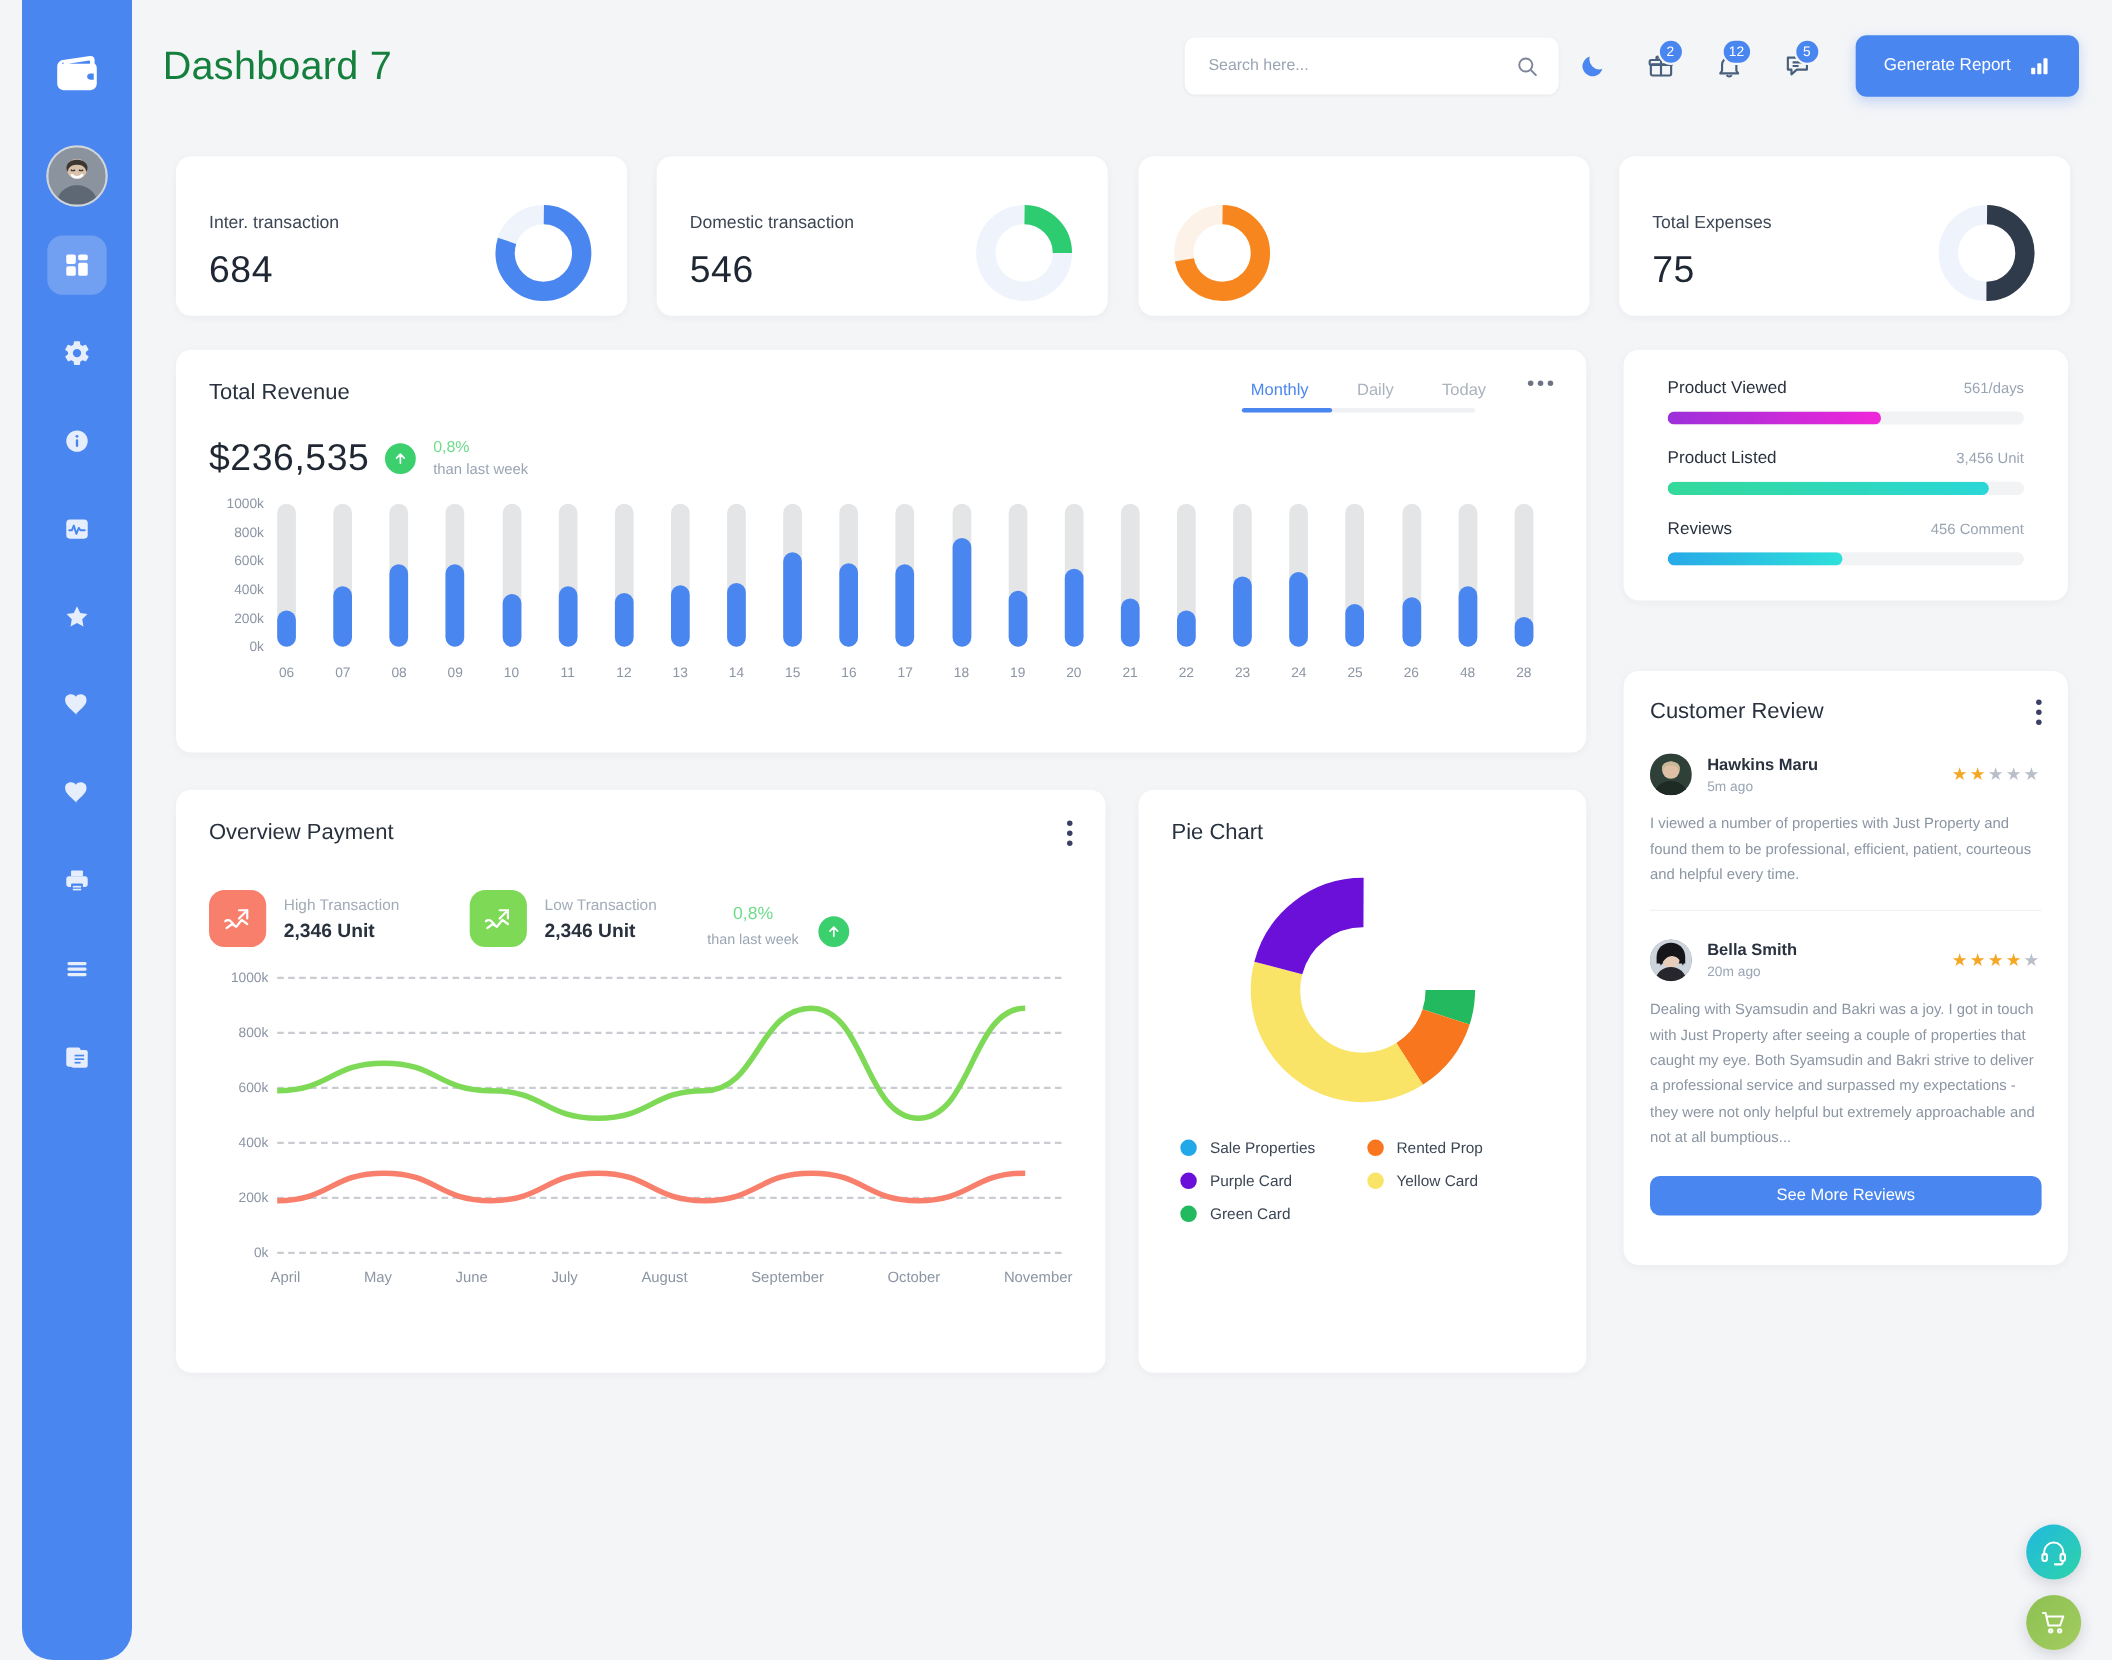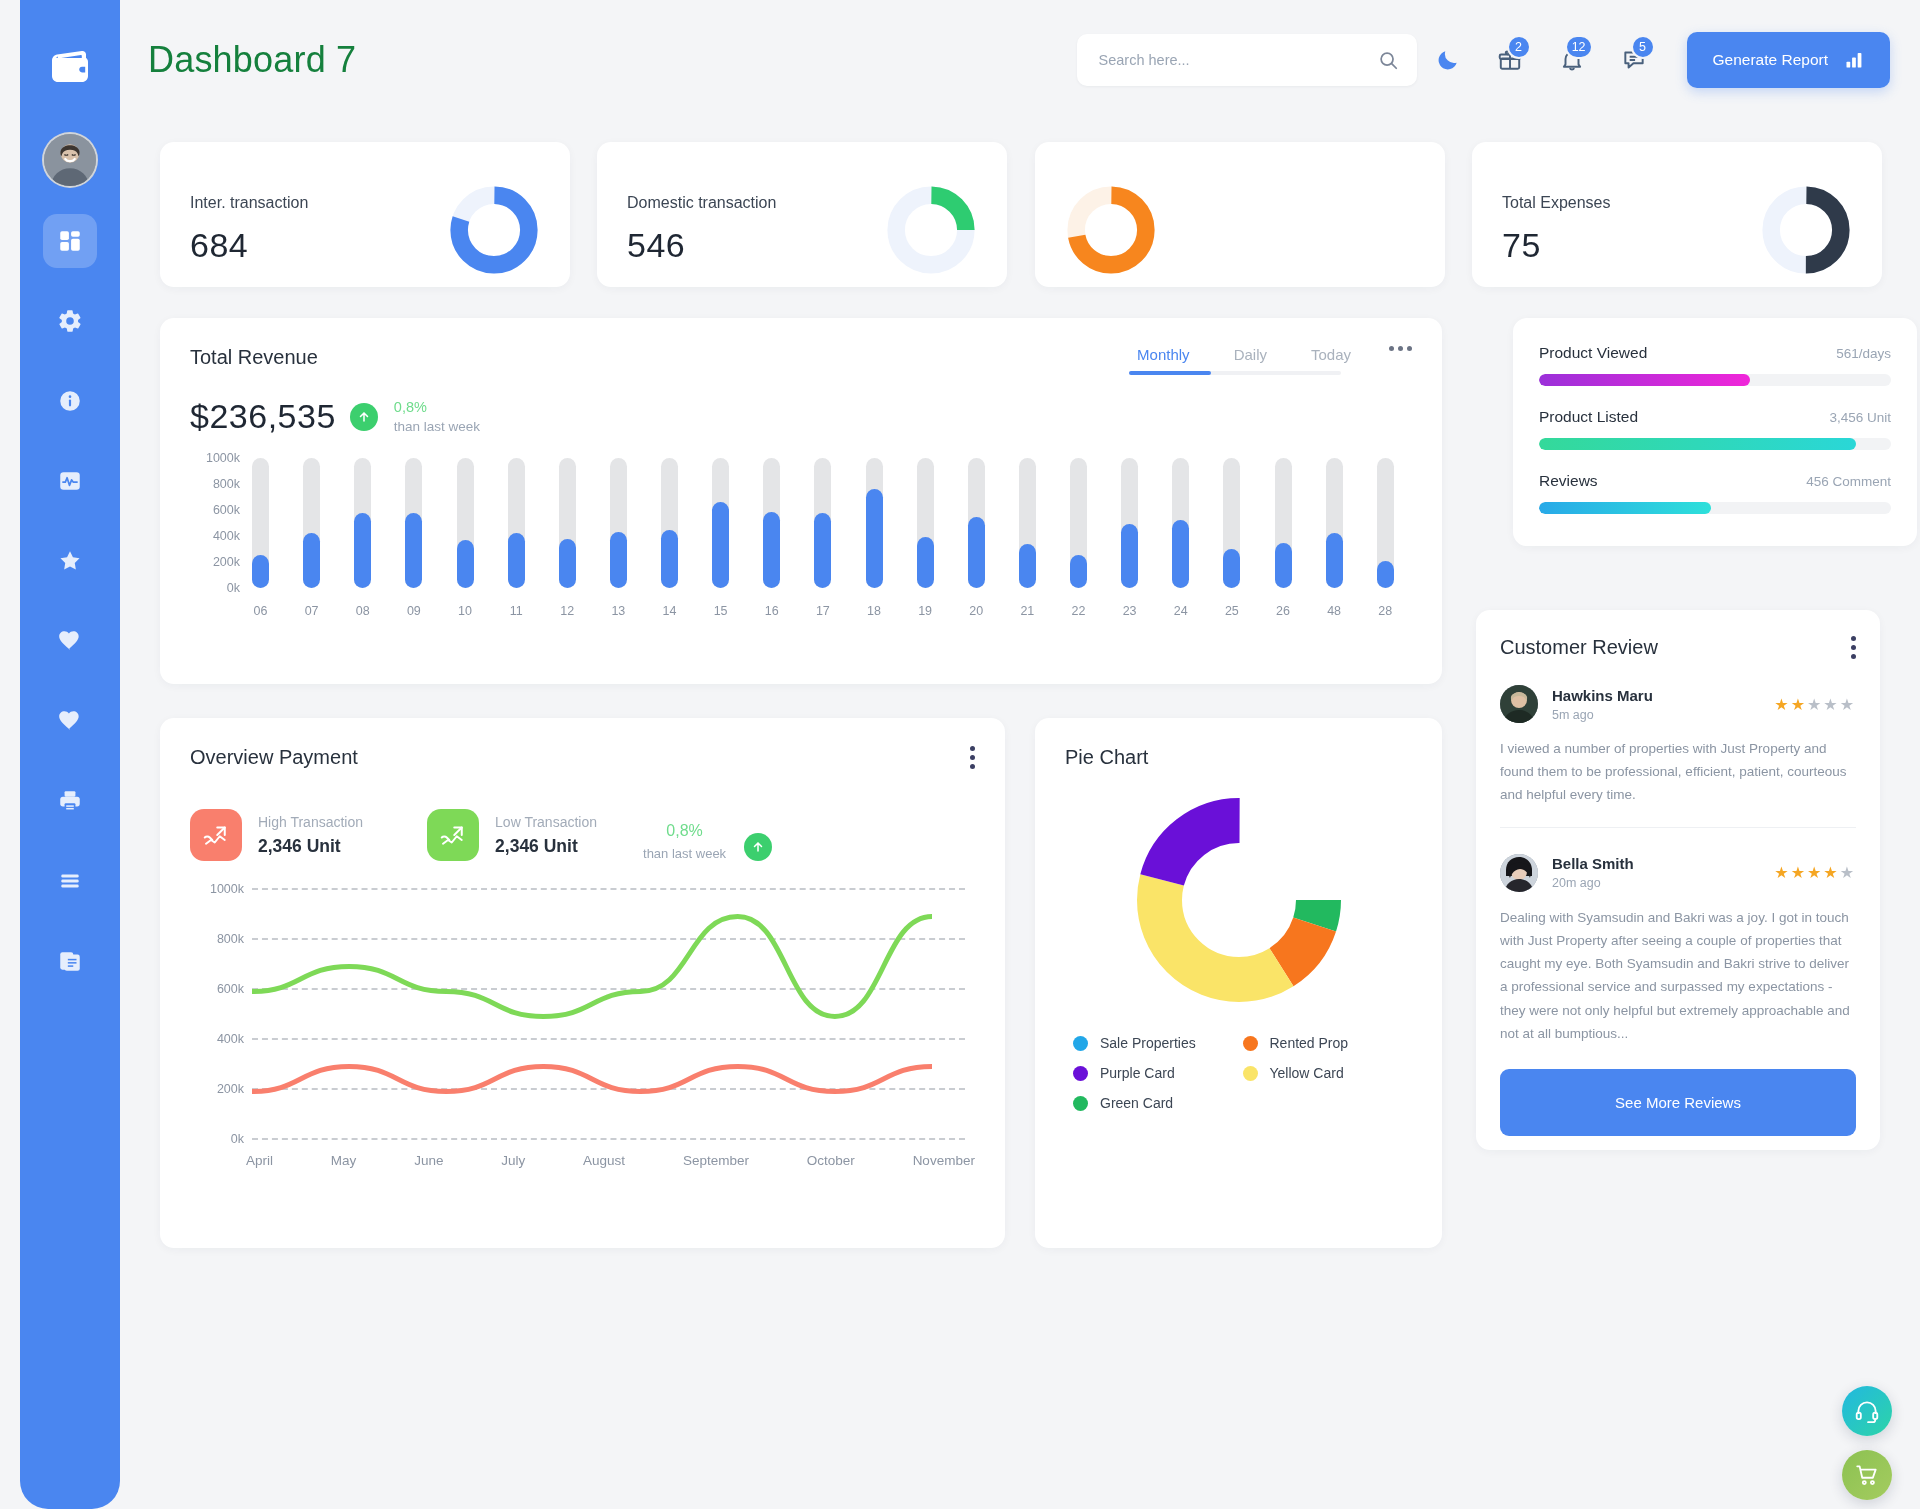--- a/index.html
+++ b/index.html
@@ -137,21 +137,21 @@
 
   
   #pie-card { left: 1035px; top: 718px; width: 407px; height: 530px; padding: 28px 30px; }
   .pie-wrap { margin-top: 26px; display:flex; justify-content:center; }
   .legend { margin-top: 30px; display: grid; grid-template-columns: 1fr 1fr; row-gap: 14px; column-gap: 8px; padding: 0 8px;}
   .legend-item { display: flex; align-items: center; gap: 12px; }
   .legend-dot { width: 15px; height: 15px; border-radius: 50%; flex-shrink: 0;}
   .legend-label { font-size: 14px; color: #3c4654; }
 
   
-  #progress-card { left: 1476px; top: 318px; width: 404px; height: 228px; padding: 26px 26px; margin-left: 37px; }
+  #progress-card { left: 1476px; top: 318px; width: 404px; height: 228px; padding: 26px 40px; }
   .prog-row { margin-bottom: 22px; }
   .prog-row:last-child { margin-bottom: 0; }
   .prog-head { display: flex; align-items: baseline; margin-bottom: 12px; }
   .prog-name { font-size: 15.5px; color: #28313d; }
   .prog-val { margin-left: auto; font-size: 13.5px; color: #9aa5b4; }
   .prog-track { height: 12px; background: #f2f3f5; border-radius: 8px; overflow: hidden; }
   .prog-fill { height: 12px; border-radius: 8px; }
 
   #review-card { left: 1476px; top: 610px; width: 404px; height: 540px; padding: 26px 24px; }
   .rev-title-row { display: flex; align-items: flex-start; }
@@ -159,21 +159,21 @@
   .review-head { display: flex; align-items: center; }
   .rv-avatar { width: 38px; height: 38px; border-radius: 50%; overflow:hidden; background:#8d96a2; flex-shrink:0;}
   .rv-avatar svg { width: 38px; height: 38px; display:block;}
   .rv-meta { margin-left: 14px; }
   .rv-name { font-size: 15px; color: #28313d; font-weight: bold; }
   .rv-time { font-size: 12.5px; color: #9aa5b4; margin-top: 4px; }
   .rv-stars { margin-left: auto; font-size: 16px; letter-spacing: 2px; }
   .rv-body { margin-top: 14px; font-size: 13.5px; line-height: 1.72; color: #8b95a3; }
   .rv-divider { margin-top: 20px; border-top: 1px solid #eef0f3; }
   .btn-more {
-    margin-top: 24px; width: 100%; height: 67px; background: #4a86f0; color: #fff;
+    margin-top: 24px; width: 100%; height: 36px; background: #4a86f0; color: #fff;
     border: none; border-radius: 9px; font-size: 15px; cursor: pointer;
     font-family: "Liberation Sans", sans-serif;
   }
 
   
   .fab { position: absolute; right: 28px; width: 50px; height: 50px; border-radius: 50%;
          display:flex; align-items:center; justify-content:center; cursor:pointer;
          box-shadow: 0 4px 14px rgba(20,30,60,.16); }
   #fab-support { top: 1386px; background: linear-gradient(135deg,#22b8e0,#2dd4a8); }
   #fab-cart { top: 1450px; background: linear-gradient(135deg,#8cc152,#a4cc5f); }

